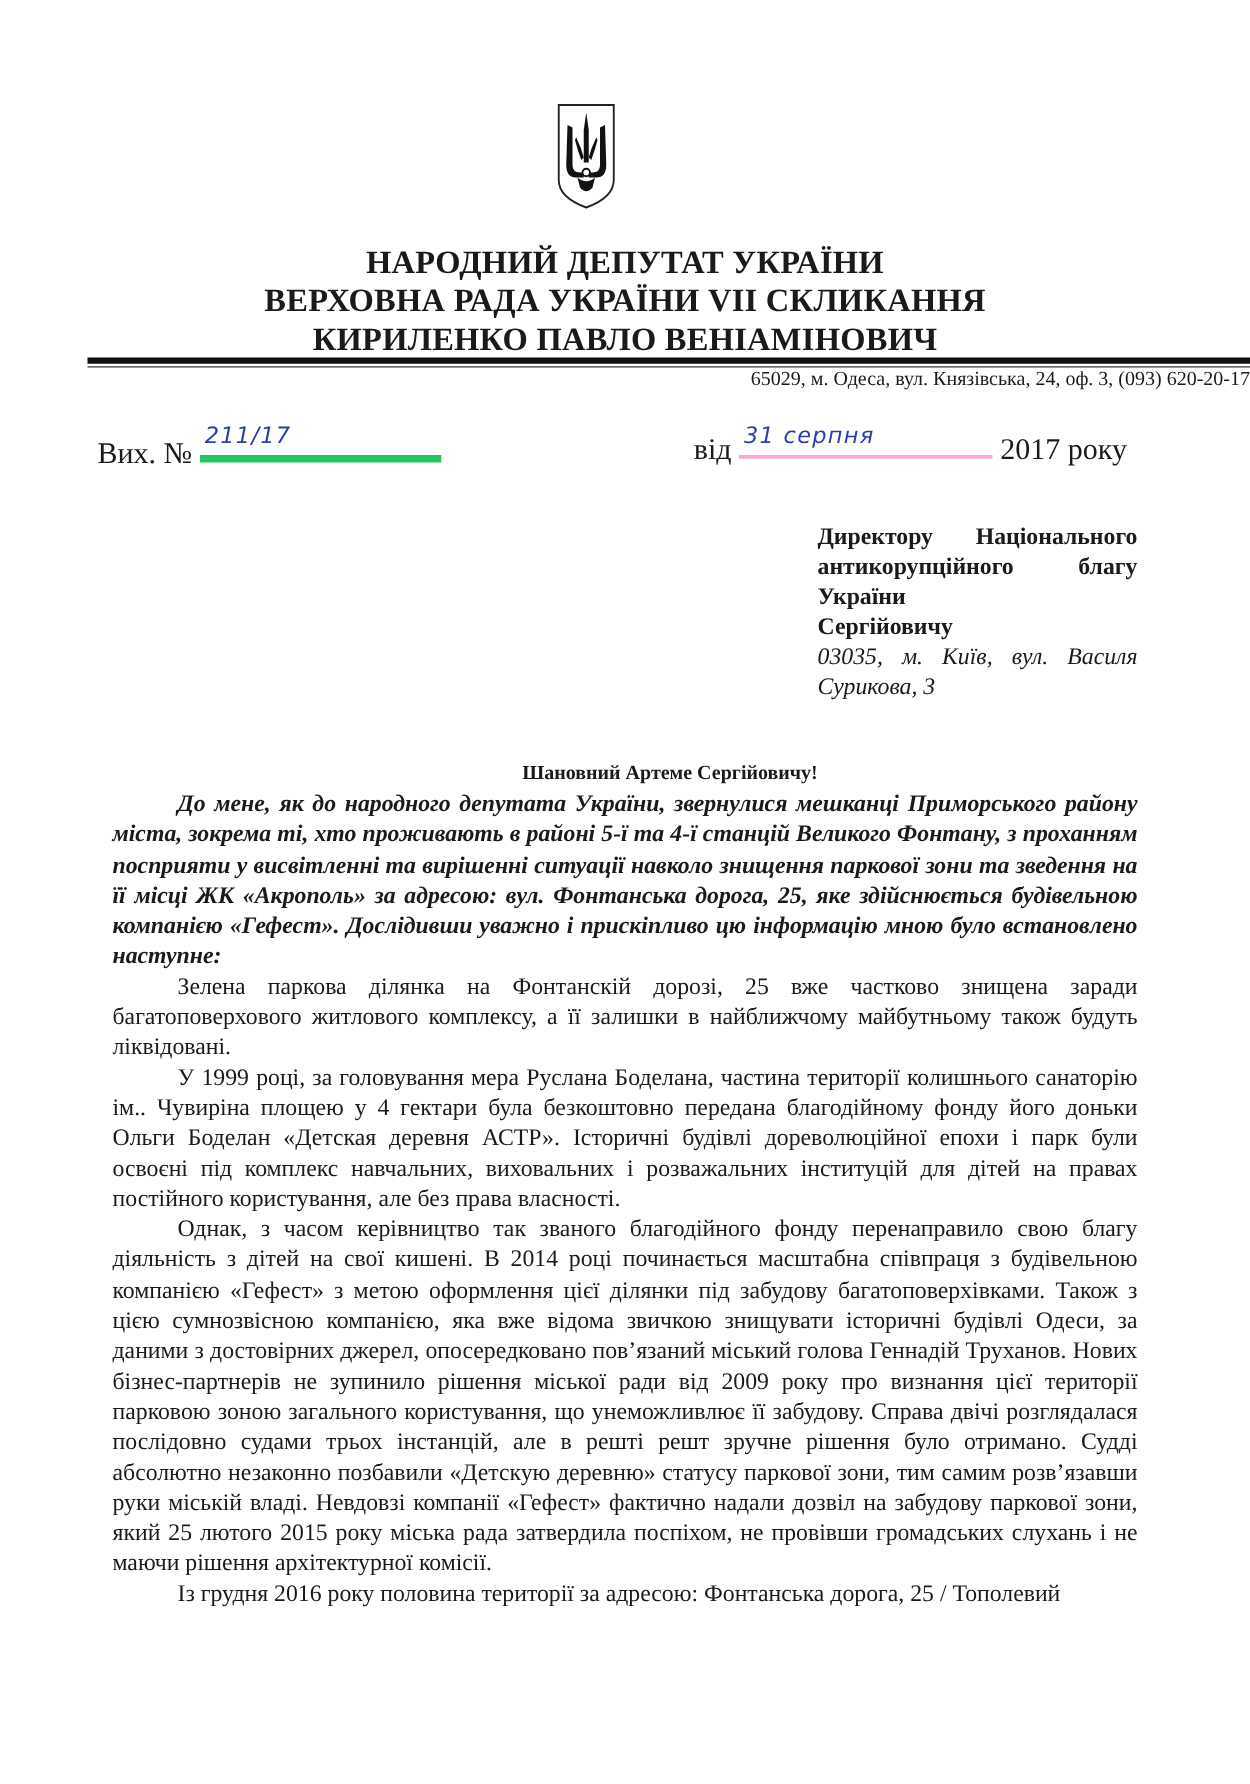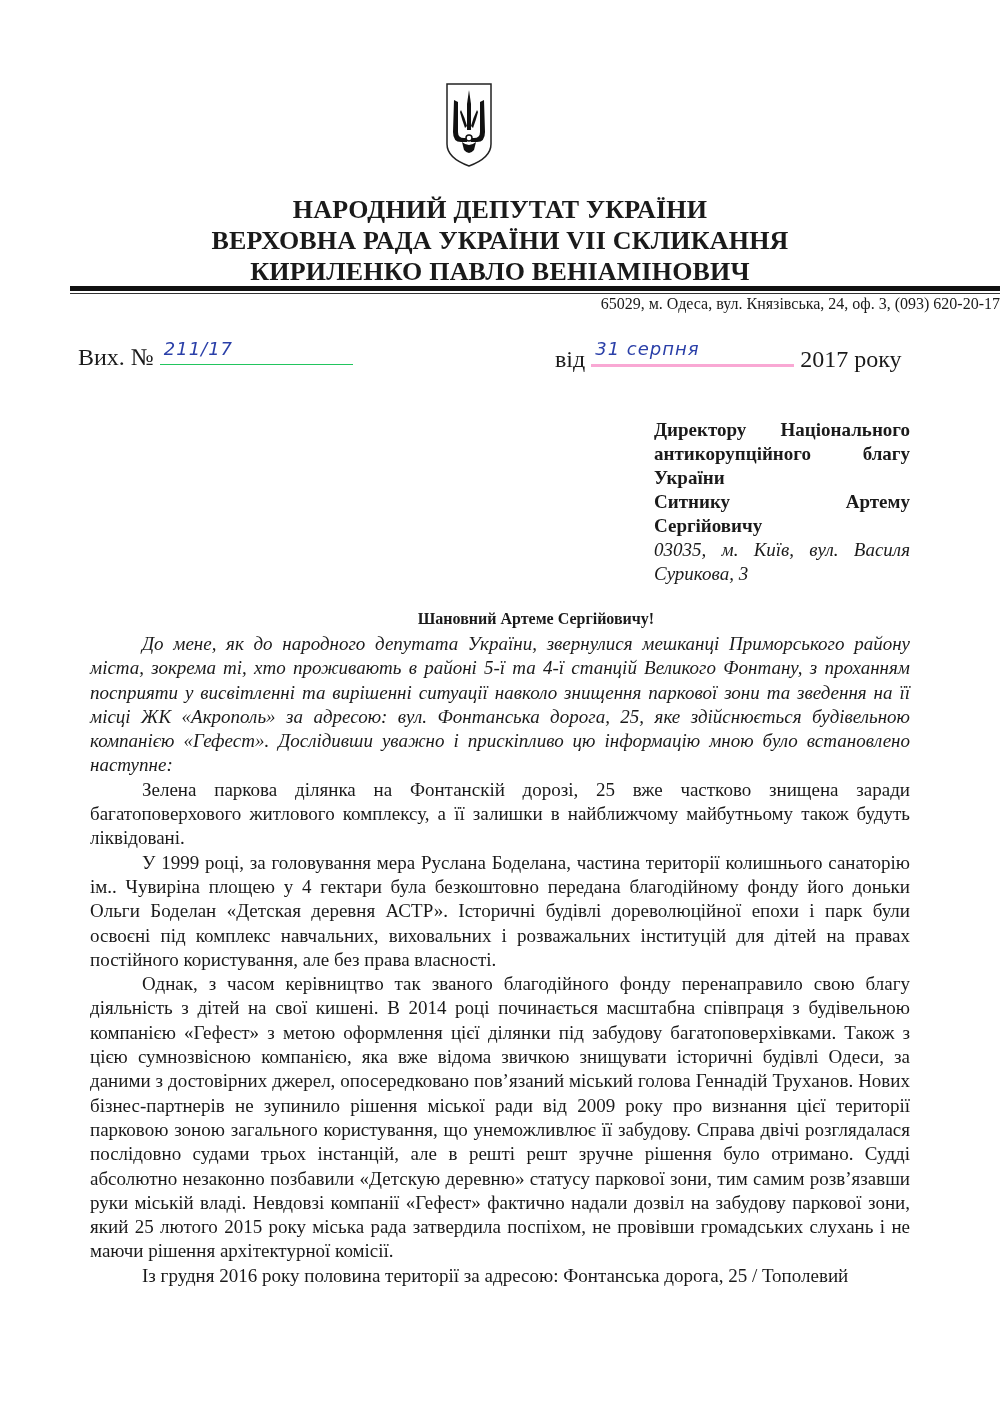--- a/index.html
+++ b/index.html
@@ -22,21 +22,21 @@
 
   .rule-thick { position: absolute; left: 70px; width: 930px; top: 286px; height: 5px; background: #111; }
   .rule-thin  { position: absolute; left: 70px; width: 930px; top: 293px; height: 1px; background: #333; }
 
   .address-line {
     position: absolute; left: 0; width: 1000px; text-align: right;
     top: 291px; font-size: 16px; line-height: 26px;
   }
 
   .outgoing { position: absolute; left: 78px; top: 342px; font-size: 24px; line-height: 28px; }
-  .outgoing .blank { display: inline-block; width: 193px; border-bottom: 1px solid #22c55e; height: 22px; position: relative; vertical-align: baseline; }
+  .outgoing .blank { display: inline-block; width: 193px; border-bottom: 6px solid #22c55e; height: 22px; position: relative; vertical-align: baseline; }
   .hand { font-family: "DejaVu Sans", sans-serif; font-size: 18px; color: #2a3fa8; font-style: italic; position: absolute; left: 4px; bottom: 1px; letter-spacing: 1px; }
 
   .date-line { position: absolute; left: 555px; top: 342px; font-size: 24px; line-height: 28px; }
   .date-line .blank { display: inline-block; width: 203px; border-bottom: 3px solid #f9a8d4; height: 22px; position: relative; vertical-align: baseline; }
 
   .recipient {
     position: absolute; left: 654px; top: 418px; width: 256px;
     font-size: 19px; line-height: 24px; text-align: justify;
   }
   .recipient .bold { font-weight: bold; }
@@ -46,21 +46,21 @@
   .salutation {
     position: absolute; left: 0; width: 1000px; text-align: center;
     top: 607px; font-weight: bold; font-size: 16px; line-height: 24px; padding-left: 36px;
   }
 
   .body-text {
     position: absolute; left: 90px; top: 632px; width: 820px;
     font-size: 19px; line-height: 24.3px; text-align: justify;
   }
   .body-text p { margin: 0; text-indent: 52px; }
-  .body-text p.lead { font-weight: normal; font-style: italic; }
+  .body-text p.lead { font-weight: bold; font-style: italic; }
 </style>
 </head>
 <body>
 
 <div class="page">
 
   <svg class="emblem" viewBox="0 0 50 86">
     <path d="M3 2 H47 V62 Q47 76 25 84 Q3 76 3 62 Z" fill="none" stroke="#222" stroke-width="1.5"></path>
     <path d="M25 8 L27 22 L27 48 L23 48 L23 22 Z" fill="#111"></path>
     <path d="M10 18 L14 20 L14 50 Q14 56 20 56 L23 56 L23 60 L17 60 Q9 60 9 50 Z" fill="#111"></path>
@@ -98,24 +98,20 @@
   <div class="recipient">
     <div class="rline bold">
       <span>Директору</span>
       <span>Національного</span>
     </div>
     <div class="rline bold">
       <span>антикорупційного</span>
       <span>благу</span>
     </div>
     <div class="bold">України</div>
-    <div class="rline bold">
-      <span>Ситнику</span>
-      <span>Артему</span>
-    </div>
     <div class="bold">Сергійовичу</div>
     <div class="rline italic">
       <span>03035,</span>
       <span>м.</span>
       <span>Київ,</span>
       <span>вул.</span>
       <span>Василя</span>
     </div>
     <div class="italic">Сурикова, 3</div>
   </div>

